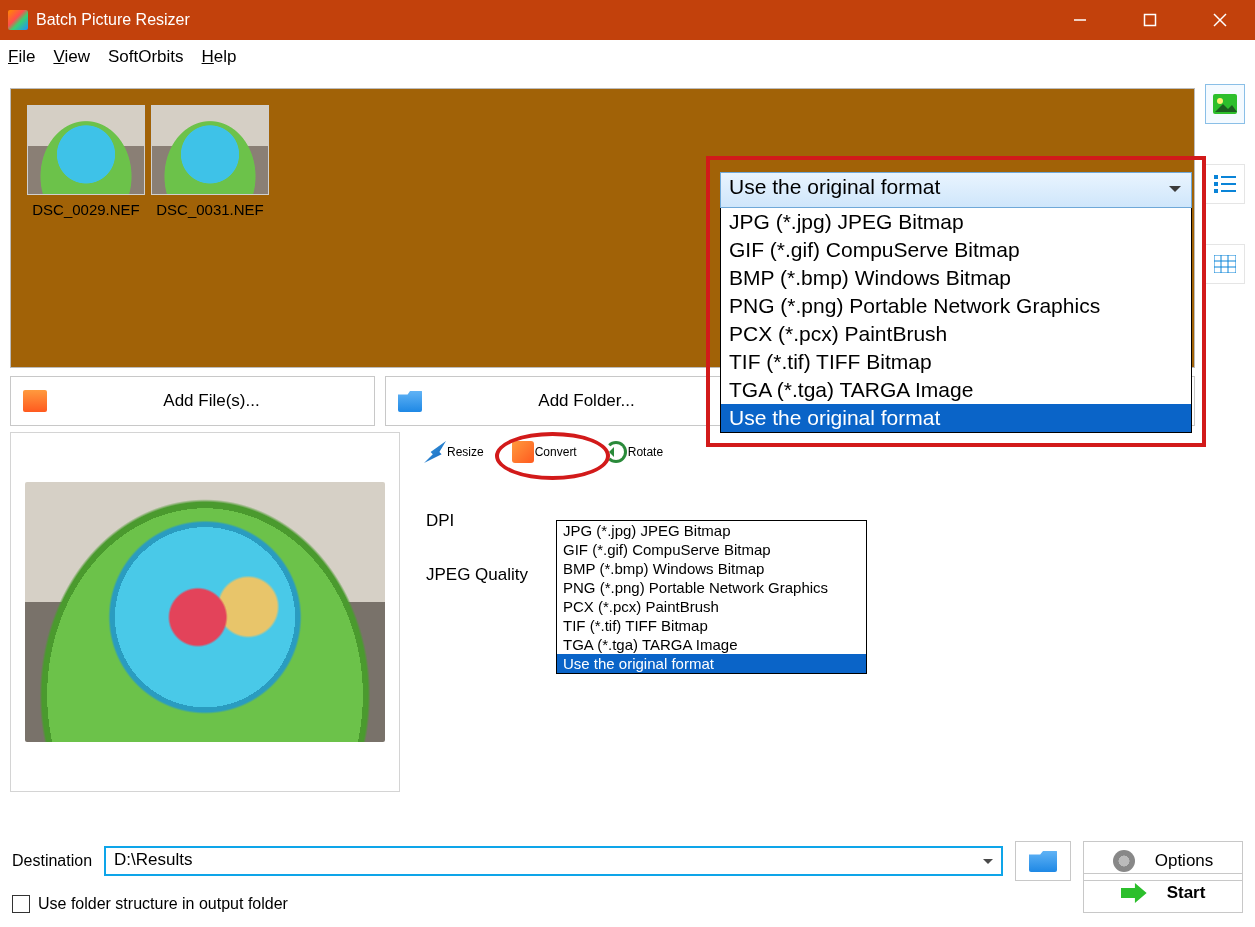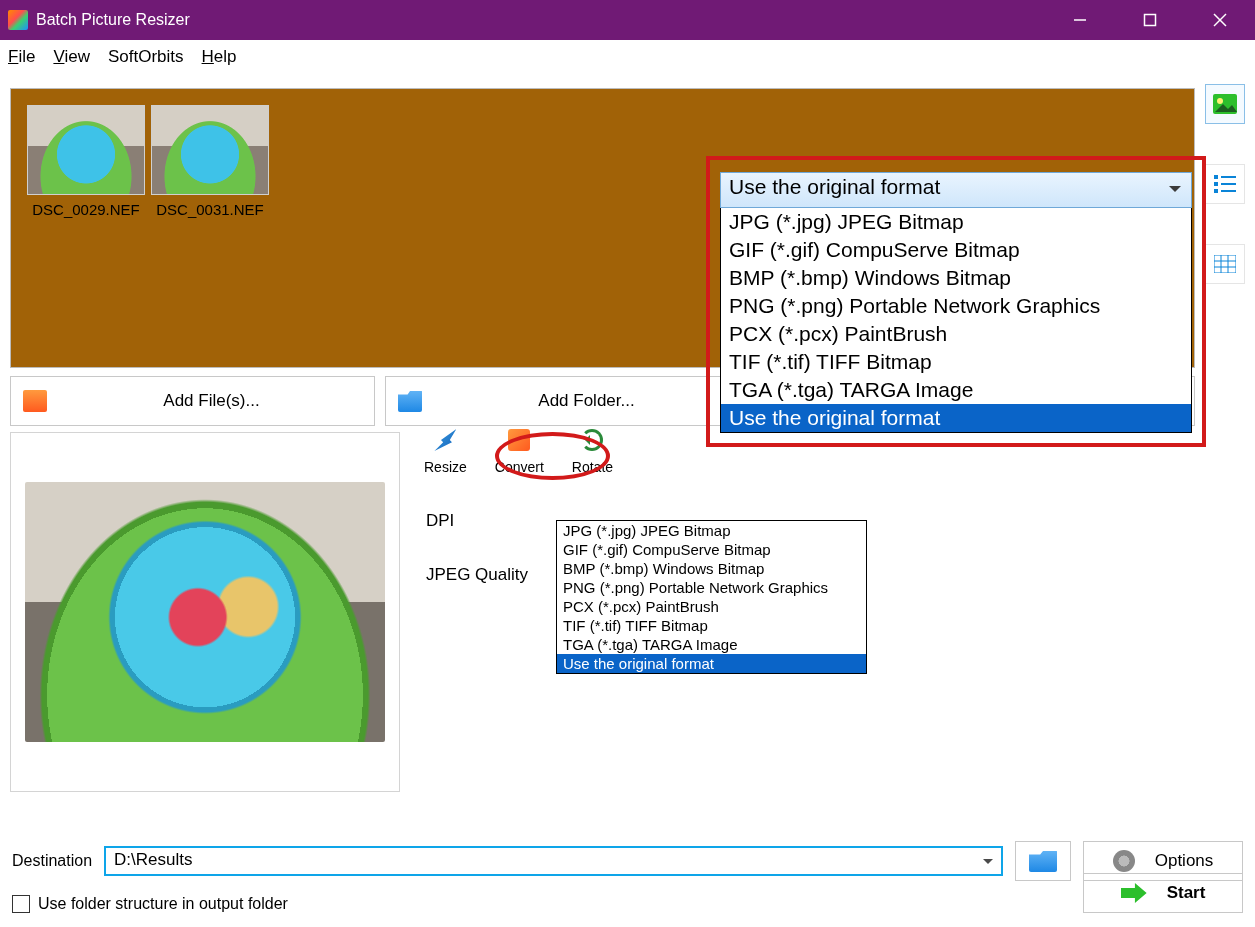--- a/index.html
+++ b/index.html
@@ -1,19 +1,19 @@
 <!DOCTYPE html>
 <html><head>
 <meta charset="utf-8">
 <style>
   * { box-sizing: border-box; margin: 0; padding: 0; font-family: "Segoe UI", Tahoma, sans-serif; }
   body { background: #fff; width: 1255px; height: 927px; overflow: hidden; position: relative; }
 
   
-  .titlebar { background: #701a75; height: 40px; display: flex; align-items: center; justify-content: space-between; color: #fff; gap: 32px; }
+  .titlebar { background: #c2410c; height: 40px; display: flex; align-items: center; justify-content: space-between; color: #fff; gap: 32px; }
   .titlebar-left { display: flex; align-items: center; padding-left: 8px; gap: 8px; }
   .app-icon { width: 20px; height: 20px; background: linear-gradient(135deg,#ff8a00,#ff4e4e 40%,#3cd070 60%,#1e90ff); border-radius: 2px; }
   .titlebar-title { font-size: 16px; }
   .winctrls { display: flex; }
   .winbtn { width: 70px; height: 40px; display: flex; align-items: center; justify-content: center; }
 
   
   .menubar { height: 34px; display: flex; align-items: center; padding: 0 8px; gap: 18px; font-size: 17px; }
   .menuitem { cursor: default; }
   .menuitem .u { text-decoration: underline; }
@@ -48,21 +48,21 @@
   .preview { width: 390px; height: 360px; border: 1px solid #d4d4d4; display: flex; align-items: center; justify-content: center; background: #fff; }
   .preview .big { width: 360px; height: 260px; background:
     radial-gradient(circle at 48% 52%, #e3435a 0 12%, transparent 13%),
     radial-gradient(circle at 62% 48%, #e8c56a 0 11%, transparent 12%),
     radial-gradient(circle at 50% 52%, #49c9e8 0 40%, #2a9cc0 40% 42%, transparent 43%),
     radial-gradient(ellipse at 50% 82%, #6cc24a 0 62%, #4a9a2e 62% 64%, transparent 65%),
     linear-gradient(180deg,#d6d0c6 0 46%,#79726a 46% 100%); border-radius: 2px; }
 
   .tabs-pane { flex: 1; }
   .tab-row { height: 40px; display: flex; align-items: center; gap: 4px; padding-left: 6px; }
-  .tab { display: flex; align-items: center; gap: 8px; padding: 6px 12px; font-size: 14px; cursor: default; flex-direction: column; }
+  .tab { display: flex; align-items: center; gap: 1px; padding: 6px 12px; font-size: 12px; cursor: default; }
   .tab .ti { width: 22px; height: 22px; }
   .tab.convert { position: relative; }
   .tab-content { padding: 22px 10px 10px 20px; font-size: 17px; position: relative; }
   .form-row { display: flex; align-items: center; height: 54px; }
   .form-row label { width: 130px; }
 
   
   .sel-small { width: 310px; height: 26px; border: 1px solid #6fa8d8; background: linear-gradient(#e9f4fe,#cfe6fb); font-size: 15px; padding: 2px 22px 2px 6px; position: relative; }
   .sel-small::after { content: ""; position: absolute; right: 6px; top: 9px; border: 5px solid transparent; border-top-color: #3b3b3b; }
   .dd-small { position: absolute; left: 150px; top: 48px; width: 311px; border: 1px solid #000; background: #fff; font-size: 15px; z-index: 20; }

